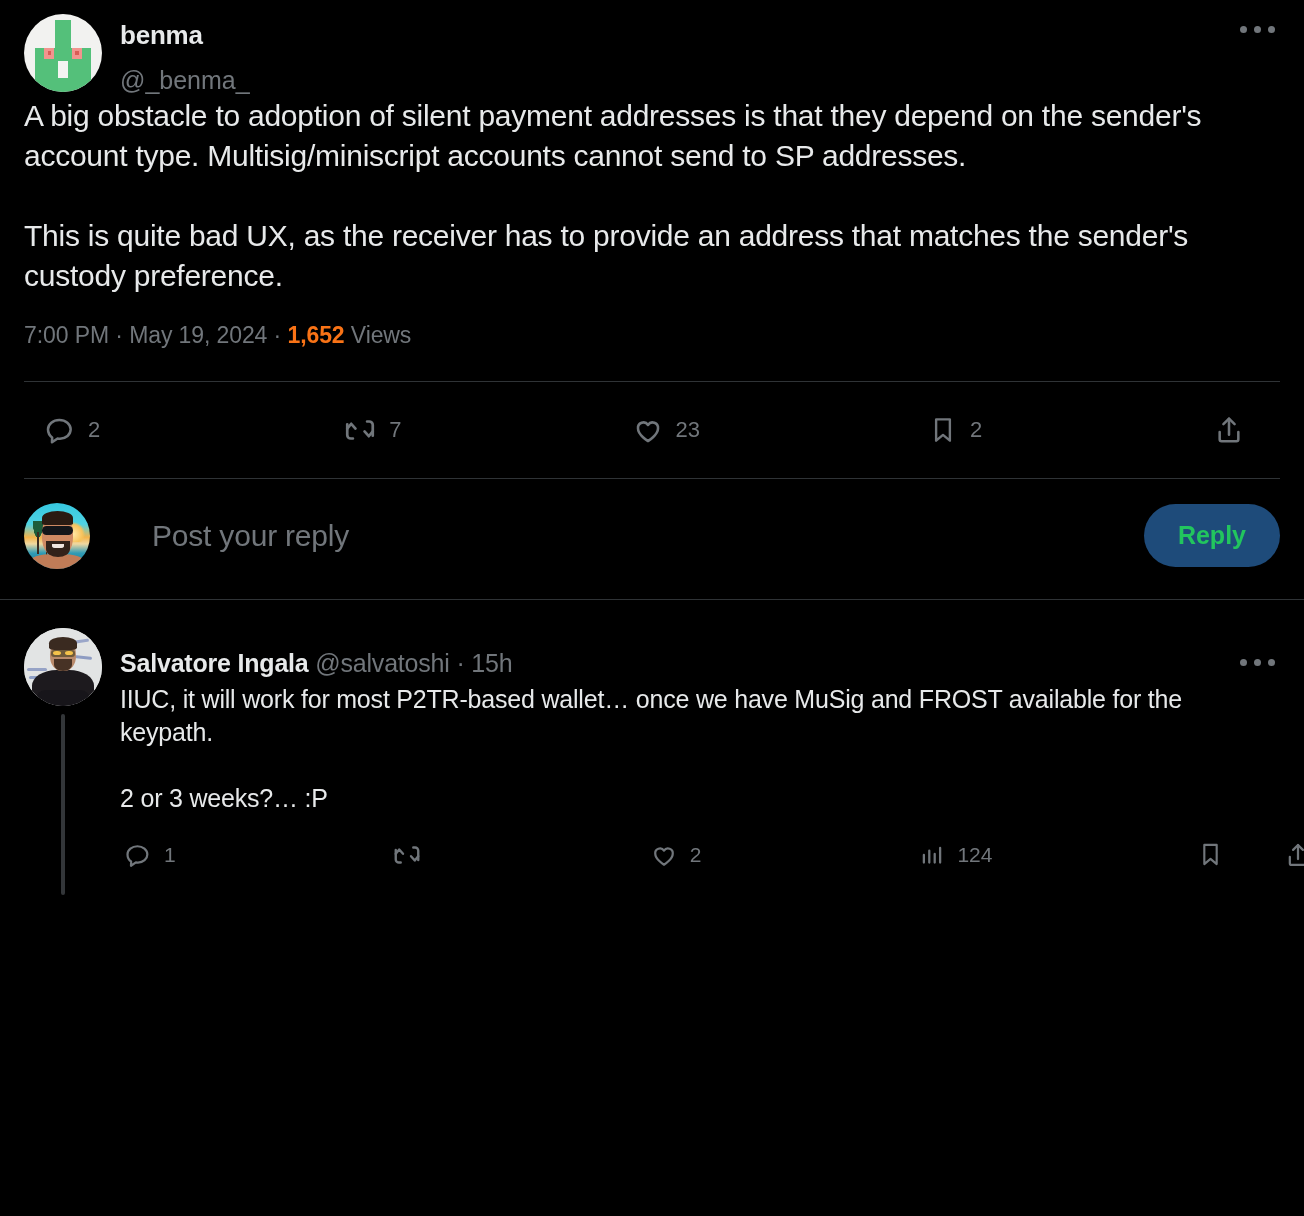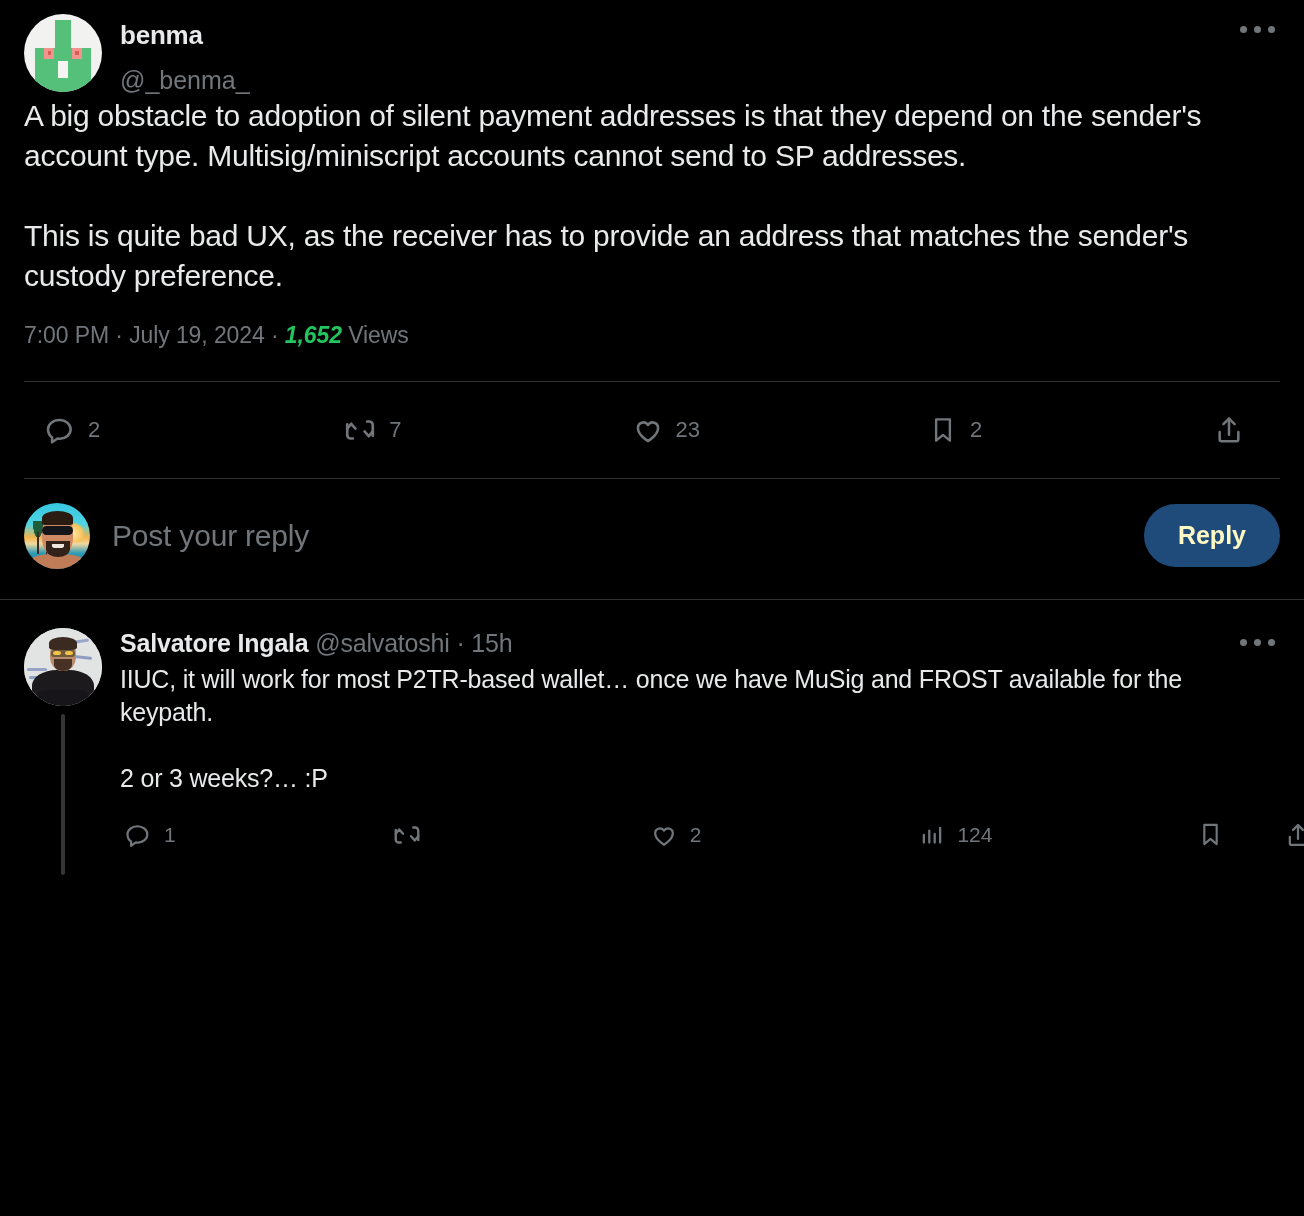--- a/index.html
+++ b/index.html
@@ -88,21 +88,21 @@
     white-space: pre-wrap;
     word-wrap: break-word;
   }
 
   .meta-line {
     font-size: 23px;
     color: #71767b;
     margin-top: 26px;
     letter-spacing: -0.1px;
   }
-  .meta-line .views-count { color: #22c55e; font-weight: 700; font-style: italic; }
+  .meta-line .views-count { color: #f97316; font-weight: 700; }
 
   .main-divider-wrap { padding: 0 24px; }
 
   .actions {
     display: flex;
     align-items: center;
     height: 96px;
   }
   .action {
     display: flex;
@@ -120,32 +120,33 @@
   .actions.main .a2 { margin-left: 243px; }
   .actions.main .a3 { margin-left: 230px; }
   .actions.main .a4 { margin-left: 228px; }
   .actions.main .a5 { margin-left: 231px; }
 
   
   .composer {
     display: flex;
     align-items: center;
     padding: 24px 24px 30px 24px;
+    gap: 40px;
   }
   .composer .avatar { width: 66px; height: 66px; margin-right: 22px; }
   .composer-placeholder {
     flex: 1 1 auto;
     font-size: 30px;
     color: #71767b;
     letter-spacing: -0.2px;
     cursor: text;
   }
   .reply-btn {
     background: #1e4b7a;
-    color: #fef9c3;
+    color: #22c55e;
     font-size: 25px;
     font-weight: 700;
     border: none;
     border-radius: 999px;
     padding: 17px 34px;
     cursor: default;
     font-family: "Liberation Sans", sans-serif;
   }
 
   
@@ -163,21 +164,21 @@
     margin-right: 18px;
   }
   .reply-left .avatar { width: 78px; height: 78px; }
   .thread-line {
     width: 4px;
     background: #333639;
     flex: 1 1 auto;
     margin-top: 8px;
     border-radius: 2px;
   }
-  .reply-right { flex: 1 1 auto; min-width: 0; }
+  .reply-right { flex: 1 1 auto; min-width: 0; margin-top: 20px; }
 
   .reply-head {
     display: flex;
     align-items: flex-start;
     justify-content: space-between;
   }
   .reply-names { font-size: 25px; line-height: 1.25; letter-spacing: -0.2px; }
   .reply-names .rname { font-weight: 700; color: #e7e9ea; }
   .reply-names .rhandle, .reply-names .rdot, .reply-names .rtime { color: #71767b; font-weight: 400; }
 
@@ -271,21 +272,21 @@
       </div>
     </div>
 
     <div class="tweet-body">A big obstacle to adoption of silent payment addresses is that they depend on the sender's account type. Multisig/miniscript accounts cannot send to SP addresses.
 
 This is quite bad UX, as the receiver has to provide an address that matches the sender's custody preference.</div>
 
     <div class="meta-line">
       <span>7:00 PM</span>
       <span>·</span>
-      <span>July 19, 2024</span>
+      <span>May 19, 2024</span>
       <span>·</span>
       <span class="views-count">1,652</span>
       <span>Views</span>
     </div>
   </div>
 
   <div class="main-divider-wrap">
     <div class="divider" style="margin-top:32px;"></div>
 
     <div class="actions main">

